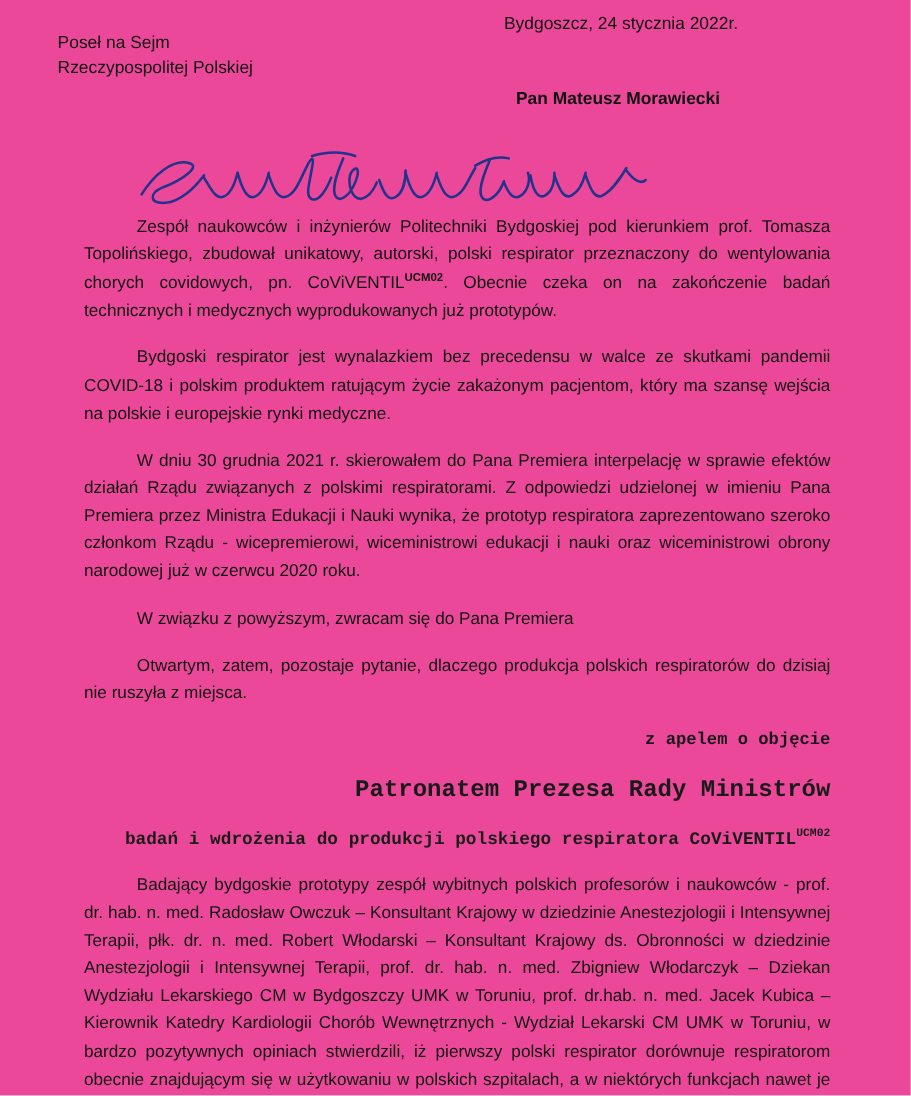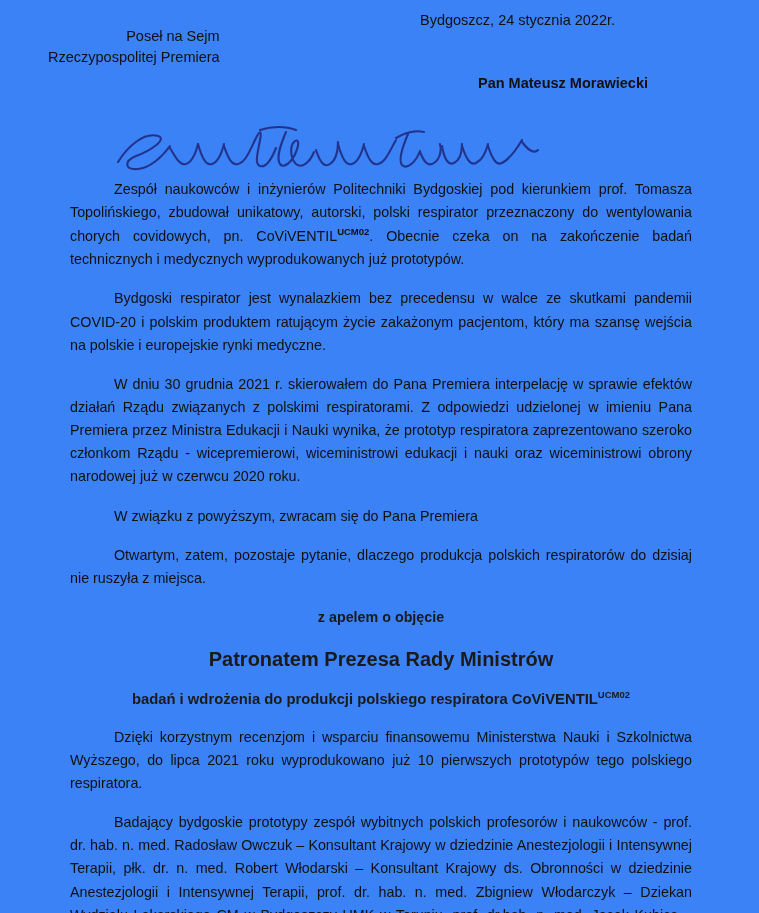--- a/index.html
+++ b/index.html
@@ -8,21 +8,21 @@
     background: #ffffff;
   }
   body {
     font-family: "Liberation Sans", sans-serif;
     color: #1a1a1a;
   }
   .page {
     position: relative;
     width: 759px;
     height: 913px;
-    background: #3b82f6;
+    background: #ec4899;
     overflow: hidden;
     box-sizing: border-box;
     padding: 0;
   }
   .header-row {
     position: relative;
     height: 60px;
   }
   .date-line {
     position: absolute;
@@ -35,34 +35,32 @@
   .sender {
     position: absolute;
     top: 26px;
     left: 48px;
     font-size: 14.5px;
     line-height: 1.45;
     color: #111;
   }
   .sender div {
     white-space: nowrap;
-    text-align: right;
   }
   .addressee {
     position: absolute;
     top: 72px;
     left: 430px;
     font-size: 14.5px;
     font-weight: bold;
     line-height: 1.55;
     color: #111;
   }
   .addressee div {
     white-space: nowrap;
-    margin-left: 48px;
   }
   .salutation {
     position: absolute;
     top: 124px;
     left: 110px;
     width: 430px;
     height: 56px;
     color: #22338c;
   }
   .salutation svg {
@@ -77,25 +75,26 @@
   }
   p.para {
     margin: 0 0 16px 0;
     font-size: 14.3px;
     line-height: 1.62;
     text-align: justify;
     text-indent: 44px;
     color: #111;
   }
   p.center {
-    text-align: center;
+    text-align: right;
     text-indent: 0;
     margin: 0 0 14px 0;
     font-size: 14.3px;
     line-height: 1.6;
+    font-family: Liberation Mono, monospace;
   }
   p.center.b {
     font-weight: bold;
   }
   p.center.big {
     font-size: 20px;
     font-weight: bold;
     margin-bottom: 12px;
   }
   p.center.mid {
@@ -115,21 +114,21 @@
 </head>
 <body>
 
 <div class="page">
 
   <div class="header-row">
     <div class="date-line">Bydgoszcz, 24 stycznia 2022r.</div>
 
     <div class="sender">
       <div>Poseł na Sejm</div>
-      <div>Rzeczypospolitej Premiera</div>
+      <div>Rzeczypospolitej Polskiej</div>
     </div>
 
     <div class="addressee">
       <div>Pan Mateusz Morawiecki</div>
     </div>
   </div>
 
   <div class="salutation" title="Szanowny Panie Premierze">
     <svg width="430" height="56" viewBox="0 0 430 56" fill="none" xmlns="http://www.w3.org/2000/svg" aria-hidden="true">
       <g stroke="#22338c" stroke-width="2.1" fill="none" stroke-linecap="round" stroke-linejoin="round">
@@ -150,32 +149,31 @@
         <path d="M150 6 C162 2, 176 2, 186 6"></path>
         <path d="M286 14 C296 8, 306 6, 314 8"></path>
       </g>
     </svg>
   </div>
 
   <div class="body">
 
     <p class="para"><span>Zespół naukowców i inżynierów Politechniki Bydgoskiej pod kierunkiem prof. Tomasza Topolińskiego, zbudował unikatowy, autorski, polski respirator przeznaczony do wentylowania chorych covidowych, pn. CoViVENTIL</span><sup class="sub-mark">UCM02</sup><span>. Obecnie czeka on na zakończenie badań technicznych i medycznych wyprodukowanych już prototypów.</span></p>
 
-    <p class="para">Bydgoski respirator jest wynalazkiem bez precedensu w walce ze skutkami pandemii COVID-20 i polskim produktem ratującym życie zakażonym pacjentom, który ma szansę wejścia na polskie i europejskie rynki medyczne.</p>
+    <p class="para">Bydgoski respirator jest wynalazkiem bez precedensu w walce ze skutkami pandemii COVID-18 i polskim produktem ratującym życie zakażonym pacjentom, który ma szansę wejścia na polskie i europejskie rynki medyczne.</p>
 
     <p class="para">W dniu 30 grudnia 2021 r. skierowałem do Pana Premiera interpelację w sprawie efektów działań Rządu związanych z polskimi respiratorami. Z odpowiedzi udzielonej w imieniu Pana Premiera przez Ministra Edukacji i Nauki wynika, że prototyp respiratora zaprezentowano szeroko członkom Rządu - wicepremierowi, wiceministrowi edukacji i nauki oraz wiceministrowi obrony narodowej już w czerwcu 2020 roku.</p>
 
     <p class="para tight">W związku z powyższym, zwracam się do Pana Premiera</p>
 
     <p class="para">Otwartym, zatem, pozostaje pytanie, dlaczego produkcja polskich respiratorów do dzisiaj nie ruszyła z miejsca.</p>
 
     <p class="center b">z apelem o objęcie</p>
 
     <p class="center big">Patronatem Prezesa Rady Ministrów</p>
 
     <p class="center mid"><span>badań i wdrożenia do produkcji polskiego respiratora CoViVENTIL</span><sup class="sub-mark">UCM02</sup></p>
 
-    <p class="para">Dzięki korzystnym recenzjom i wsparciu finansowemu Ministerstwa Nauki i Szkolnictwa Wyższego, do lipca 2021 roku wyprodukowano już 10 pierwszych prototypów tego polskiego respiratora.</p>
 
     <p class="para">Badający bydgoskie prototypy zespół wybitnych polskich profesorów i naukowców - prof. dr. hab. n. med. Radosław Owczuk – Konsultant Krajowy w dziedzinie Anestezjologii i Intensywnej Terapii, płk. dr. n. med. Robert Włodarski – Konsultant Krajowy ds. Obronności w dziedzinie Anestezjologii i Intensywnej Terapii, prof. dr. hab. n. med. Zbigniew Włodarczyk – Dziekan Wydziału Lekarskiego CM w Bydgoszczy UMK w Toruniu, prof. dr.hab. n. med. Jacek Kubica – Kierownik Katedry Kardiologii Chorób Wewnętrznych - Wydział Lekarski CM UMK w Toruniu, w bardzo pozytywnych opiniach stwierdzili, iż pierwszy polski respirator dorównuje respiratorom obecnie znajdującym się w użytkowaniu w polskich szpitalach, a w niektórych funkcjach nawet je przewyższa.</p>
 
   </div>
 </div>
 
 </body></html>

